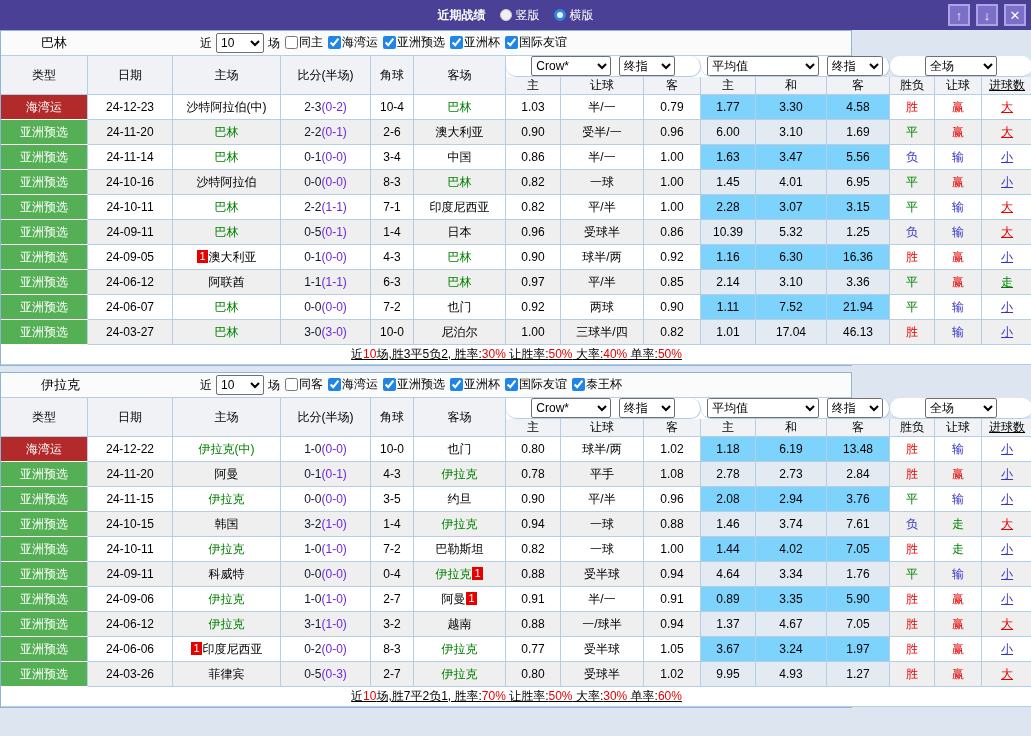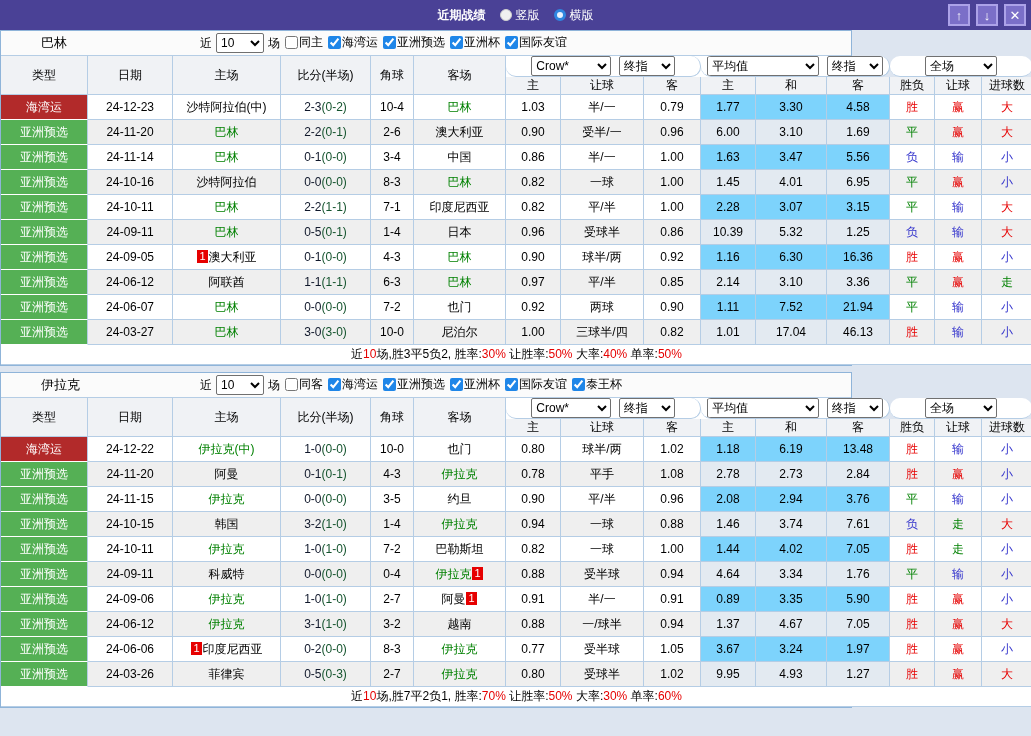--- a/index.html
+++ b/index.html
@@ -37,40 +37,40 @@
   .filters input[type=checkbox] { width:13px; height:13px; accent-color:#1f86e8; margin:0 1px 0 5px; }
   select { font-size:12px; height:20px; border:1px solid #707070; background:#fff; border-radius:2px; }
   .count-select { width:48px; margin:0 4px; }
   
   table.grid { border-collapse:separate; border-spacing:0; table-layout:fixed; width:1029px; }
   .grid th, .grid td {
     border-right:1px solid #b5cde5; border-bottom:1px solid #b5cde5;
     text-align:center; padding:0; overflow:hidden; white-space:nowrap;
     font-weight:normal;
   }
-  .grid th:last-child, .grid td:last-child { border-right:none; }
+  .grid th:last-child, .grid td:last-child { border-right:none;text-decoration:underline; }
   thead th { background:#f0f2f5; }
   tr.dd-row th { height:20px; }
   tr.dd-row th.dd-cell { background:#fff;border-radius:10px; }
   tr.sub-row th { height:16px; }
   .dd-cell select { margin:0 2px; }
   .sel-book  { width:80px; }
   .sel-final { width:56px; }
   .sel-avg   { width:112px; }
   .sel-scope { width:72px; }
   tbody td { height:25px; background:#fff; }
   tbody tr.alt td { background:#efefef; }
   tbody td.avg { background:#7dd3fc; }
   tbody tr.alt td.avg { background:#e3eaf1; }
   td.type, tbody tr.alt td.type { color:#fff; border-bottom-color:#fff; }
   td.type-red,  tbody tr.alt td.type-red  { background:#b22a2a; }
   td.type-green,tbody tr.alt td.type-green{ background:#55b055; }
   td.self { color:#008000; }
   .score .ft { color:#0f172a; }
-  .score .ht { color:#14532d; }
+  .score .ht { color:#6d28d9; }
   .badge {
     display:inline-block; background:#e60000; color:#fff;
     font-size:11px; line-height:13px; padding:0 2px; margin:0 1px; vertical-align:1px;
   }
   .c-r { color:#e60000; } .c-g { color:#008000; } .c-b { color:#3333cc; }
   tfoot td { height:20px; text-align:center; background:#fff; border-bottom:none; border-right:none; }
   .summary .red { color:#e60000; }
 </style>
 </head>
 <body>

